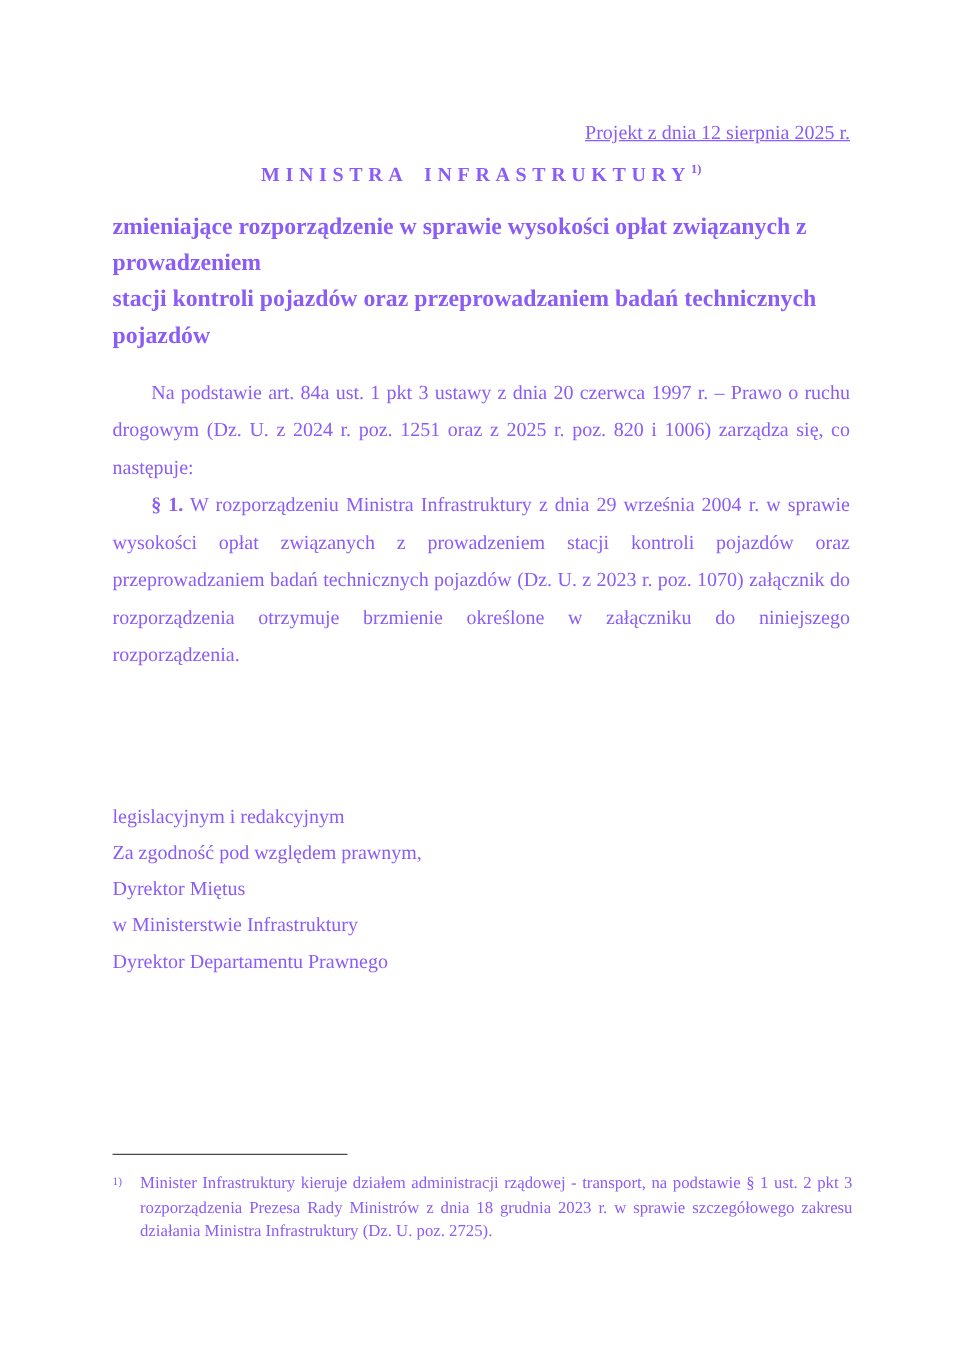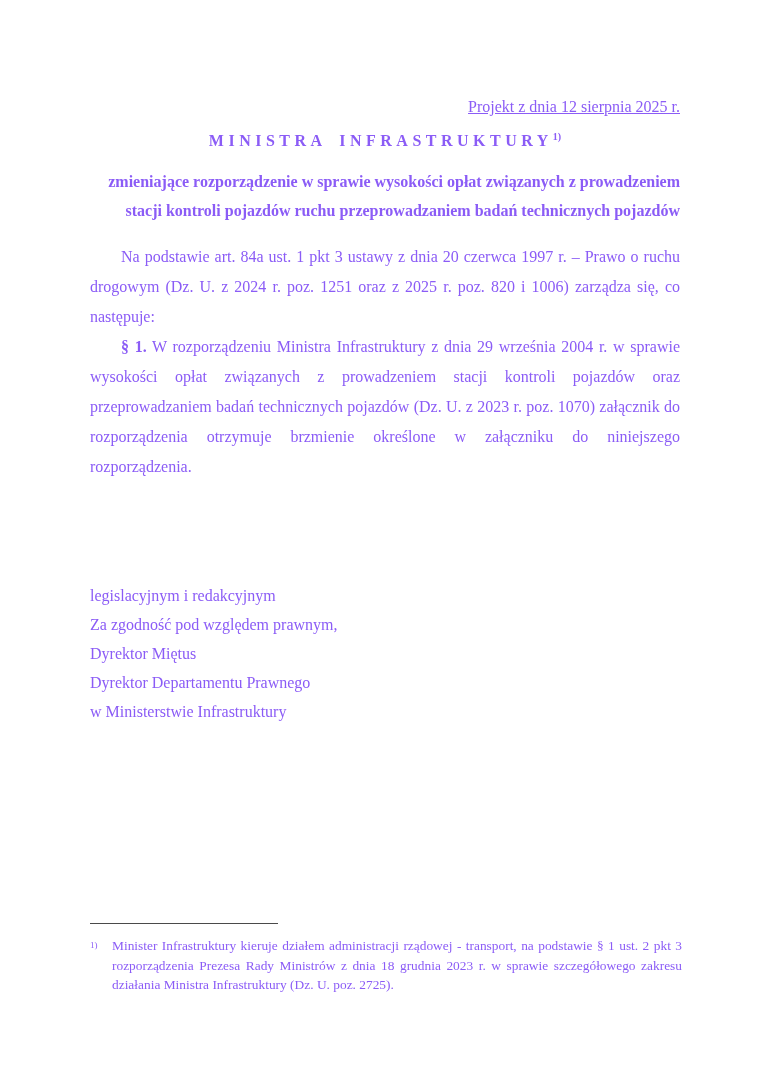--- a/index.html
+++ b/index.html
@@ -46,24 +46,24 @@
     line-height: 0;
   }
   .date-line {
     margin-top: 15px;
     font-size: 16px;
     line-height: 20px;
     text-align: center;
   }
   .subject-title {
     margin-top: 16px;
-    font-size: 16px;
+    font-size: 19px;
     line-height: 29px;
     font-weight: bold;
-    text-align: right;
+    text-align: left;
   }
   .subject-title .line {
     display: block;
   }
   .para {
     margin: 0;
     font-size: 16px;
     line-height: 30px;
     text-align: justify;
     text-indent: 31px;
@@ -121,35 +121,35 @@
     <div class="projekt-line">
       <span class="underlined">Projekt z dnia 12 sierpnia 2025 r.</span>
     </div>
 
 
     <div class="doc-title doc-title-2"><span>MINISTRA INFRASTRUKTURY</span><sup>1)</sup></div>
 
 
     <div class="subject-title">
       <span class="line">zmieniające rozporządzenie w sprawie wysokości opłat związanych z prowadzeniem</span>
-      <span class="line">stacji kontroli pojazdów ruchu przeprowadzaniem badań technicznych pojazdów</span>
+      <span class="line">stacji kontroli pojazdów oraz przeprowadzaniem badań technicznych pojazdów</span>
     </div>
 
     <p class="para para-first"><span>Na podstawie art. 84a ust. 1 pkt 3 ustawy z dnia 20 czerwca 1997 r. – Prawo o ruchu drogowym (Dz. U. z 2024 r. poz. 1251 oraz z 2025 r. poz. 820 i 1006) zarządza się, co następuje:</span></p>
 
     <p class="para"><b>§ 1.</b><span> W rozporządzeniu Ministra Infrastruktury z dnia 29 września 2004 r. w sprawie wysokości opłat związanych z prowadzeniem stacji kontroli pojazdów oraz przeprowadzaniem badań technicznych pojazdów (Dz. U. z 2023 r. poz. 1070) załącznik do rozporządzenia otrzymuje brzmienie określone w załączniku do niniejszego rozporządzenia.</span></p>
 
 
 
     <div class="signoff">
       <span class="line">legislacyjnym i redakcyjnym</span>
       <span class="line">Za zgodność pod względem prawnym,</span>
       <span class="line">Dyrektor Miętus</span>
+      <span class="line">w Ministerstwie Infrastruktury</span>
       <span class="line">Dyrektor Departamentu Prawnego</span>
-      <span class="line">w Ministerstwie Infrastruktury</span>
     </div>
 
   </div>
 
   <div class="footnote-sep"></div>
 
   <div class="footnote">
     <sup>1)</sup><span>Minister Infrastruktury kieruje działem administracji rządowej - transport, na podstawie § 1 ust. 2 pkt 3 rozporządzenia Prezesa Rady Ministrów z dnia 18 grudnia 2023 r. w sprawie szczegółowego zakresu działania Ministra Infrastruktury (Dz. U. poz. 2725).</span>
   </div>
 </div>

